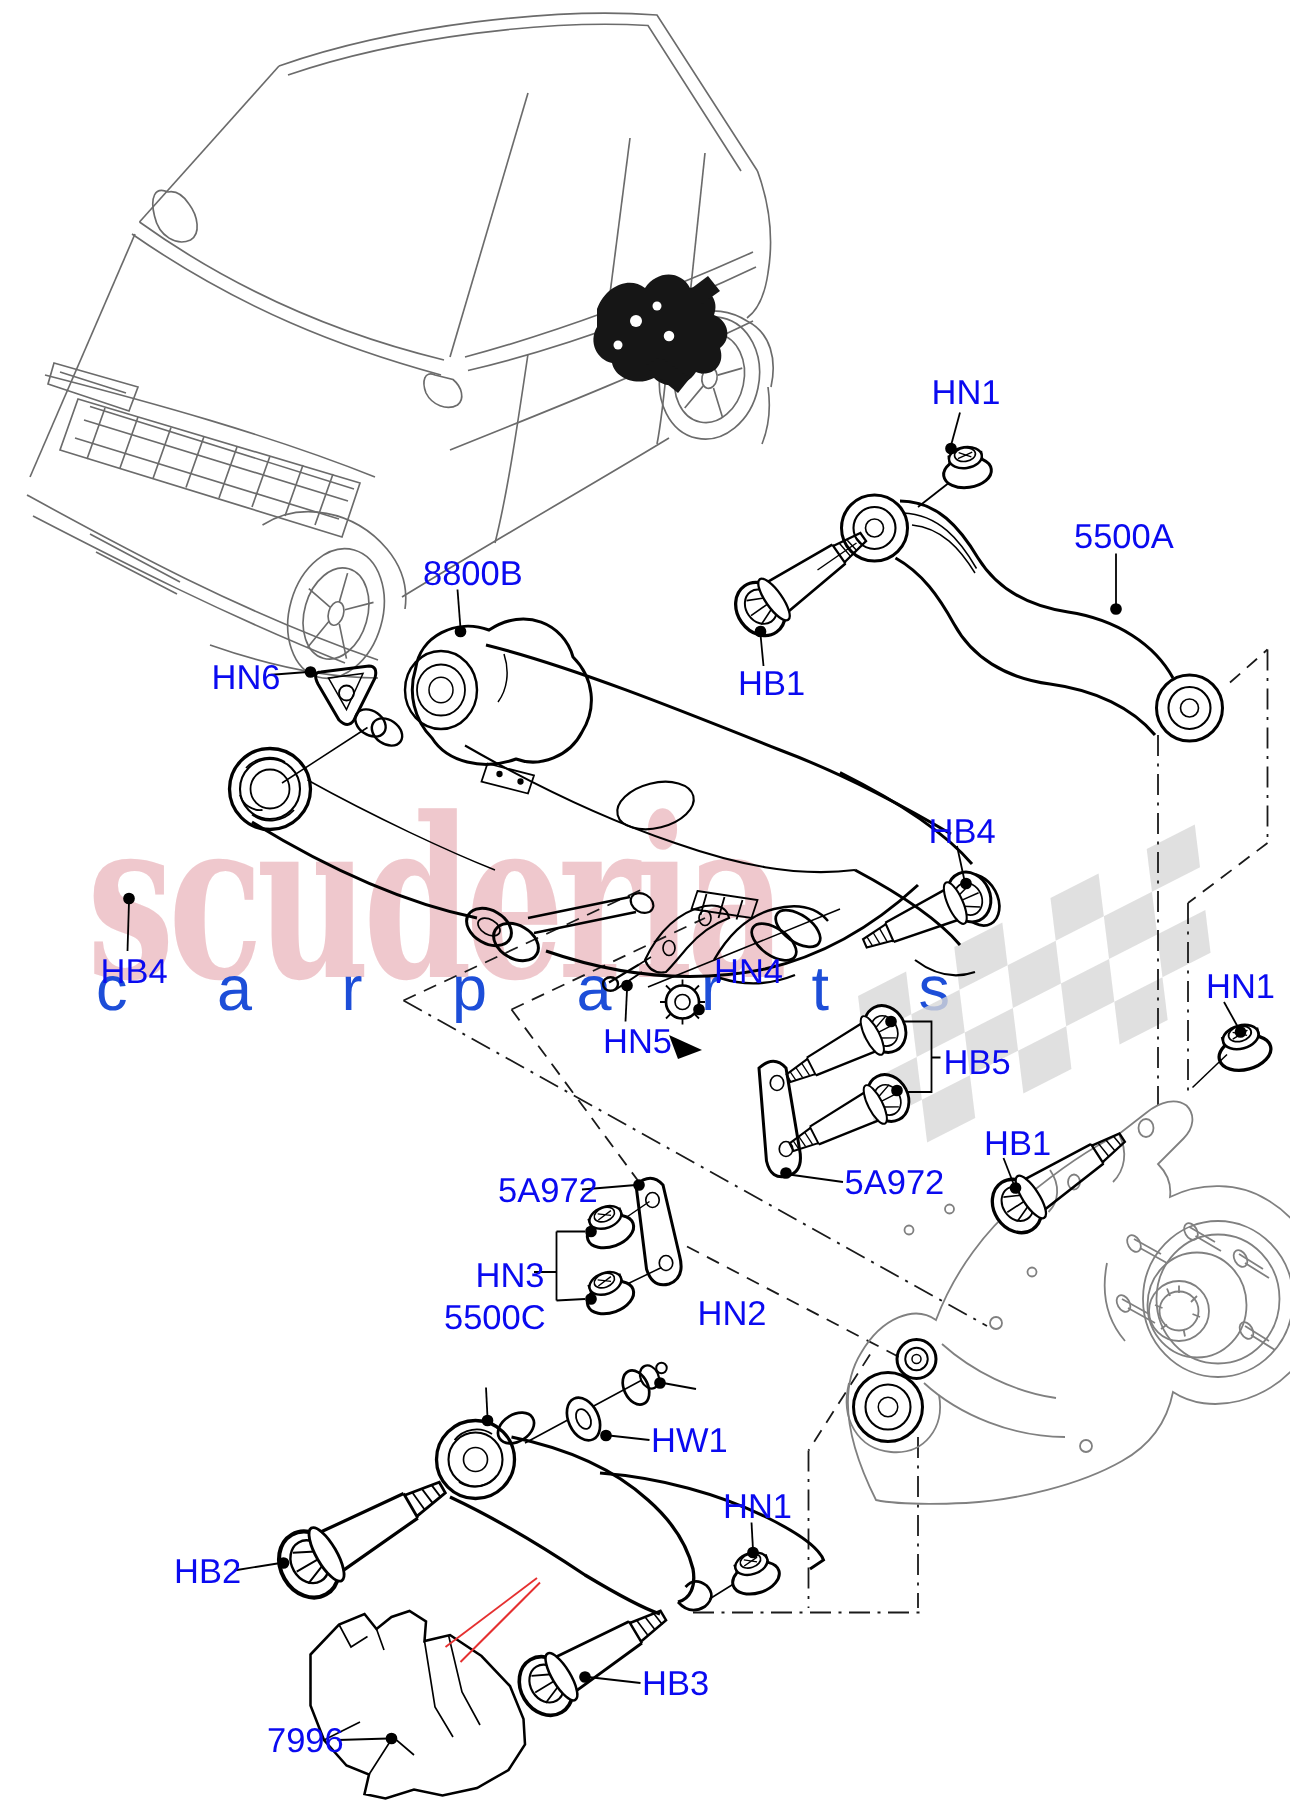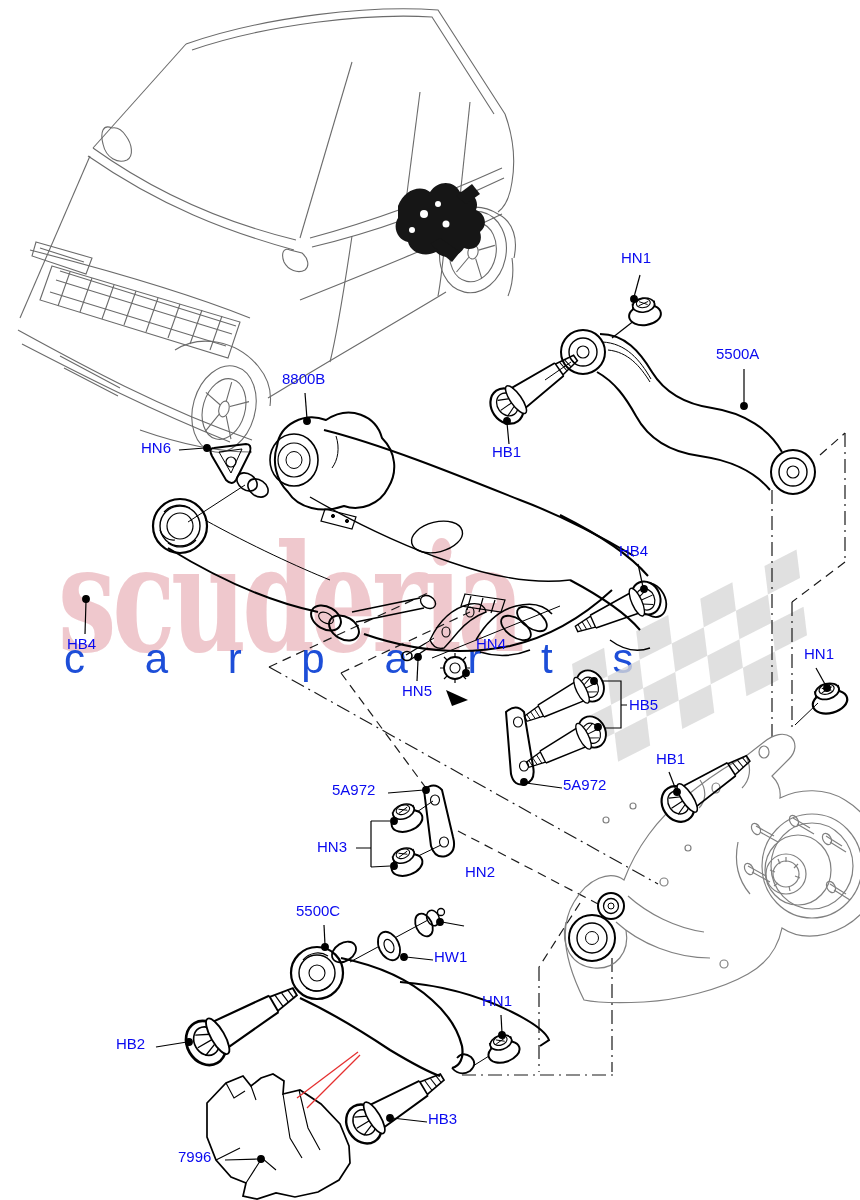--- a/index.html
+++ b/index.html
@@ -11,21 +11,21 @@
     font-family:"DejaVu Serif", serif;font-weight:bold;font-size:148px;
     letter-spacing:-6px;color:#eec3c8;transform:scaleX(.70);
     transform-origin:left top;white-space:nowrap;line-height:1;opacity:.9;}
   .wm-tagline{position:absolute;left:64px;top:638px;
     font-family:"Liberation Sans", sans-serif;font-size:42px;
     letter-spacing:24px;color:#1d4ed8;white-space:nowrap;line-height:1;}
   
   #art{position:absolute;left:0;top:0;z-index:2;}
   
   #labels{position:absolute;inset:0;z-index:3;}
-  .part-label{position:absolute;color:#0a0af0;font-size:15px;line-height:1;
+  .part-label{position:absolute;color:#0a0af0;font-size:23px;line-height:1;
     white-space:nowrap;cursor:pointer;}
 </style>
 </head>
 <body>
 
 <div id="watermark">
   <div class="wm-brand">scuderia</div>
   <div class="wm-tagline">c a r   p a r t s</div>
 </div>
 
@@ -376,20 +376,20 @@
   <span class="part-label" style="left:67px;top:636px">HB4</span>
   <span class="part-label" style="left:402px;top:683px">HN5</span>
   <span class="part-label" style="left:476px;top:636px">HN4</span>
   <span class="part-label" style="left:629px;top:697px">HB5</span>
   <span class="part-label" style="left:619px;top:543px">HB4</span>
   <span class="part-label" style="left:804px;top:646px">HN1</span>
   <span class="part-label" style="left:656px;top:751px">HB1</span>
   <span class="part-label" style="left:332px;top:782px">5A972</span>
   <span class="part-label" style="left:563px;top:777px">5A972</span>
   <span class="part-label" style="left:317px;top:839px">HN3</span>
-  <span class="part-label" style="left:296px;top:903px">5500C</span>
+  <span class="part-label" style="left:296px;top:867px">5500C</span>
   <span class="part-label" style="left:465px;top:864px">HN2</span>
   <span class="part-label" style="left:434px;top:949px">HW1</span>
   <span class="part-label" style="left:482px;top:993px">HN1</span>
   <span class="part-label" style="left:116px;top:1036px">HB2</span>
   <span class="part-label" style="left:428px;top:1111px">HB3</span>
   <span class="part-label" style="left:178px;top:1149px">7996</span>
 </div>
 
 </body></html>

